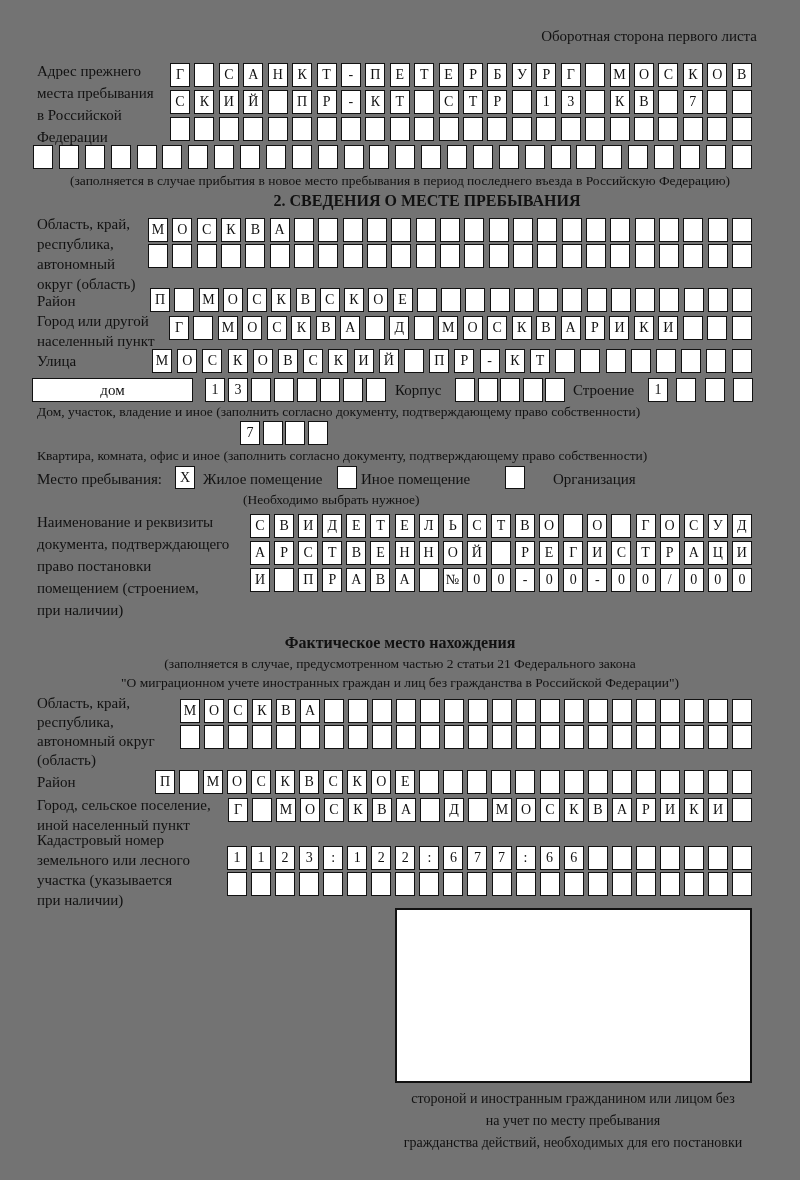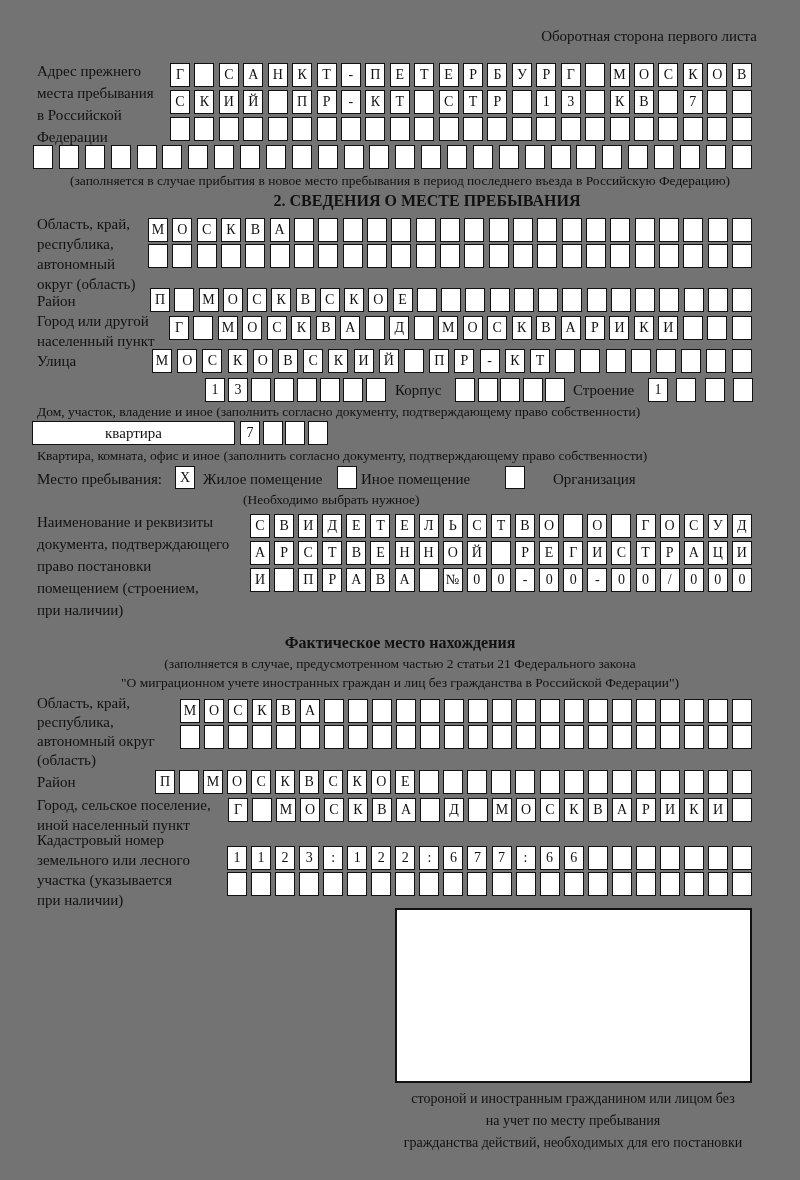--- a/index.html
+++ b/index.html
@@ -296,20 +296,21 @@
       <div class="cell"></div>
       <div class="cell"></div>
       <div class="cell"></div>
       <div class="cell"></div>
       <div class="cell"></div>
       <div class="cell"></div>
       <div class="cell"></div>
       <div class="cell"></div>
     </div>
 
+  <div class="wbox" style="left:32px;top:378px;width:161px;">дом</div>
   <div class="boxrow" style="left:205px;top:378px;width:181px;">
       <div class="cell">1</div>
       <div class="cell">3</div>
       <div class="cell"></div>
       <div class="cell"></div>
       <div class="cell"></div>
       <div class="cell"></div>
       <div class="cell"></div>
       <div class="cell"></div>
     </div>
@@ -323,21 +324,20 @@
     </div>
   <div class="lbl" style="left:573px;top:380px;">Строение</div>
   <div class="boxrow" style="left:648px;top:378px;width:105px;">
       <div class="cell">1</div>
       <div class="cell"></div>
       <div class="cell"></div>
       <div class="cell"></div>
     </div>
   <div class="cap" style="left:37px;top:404px;">Дом, участок, владение и иное (заполнить согласно документу, подтверждающему право собственности)</div>
 
-  <div class="wbox" style="left:32px;top:421px;width:203px;">квартира</div>
   <div class="boxrow" style="left:240px;top:421px;width:88px;">
       <div class="cell">7</div>
       <div class="cell"></div>
       <div class="cell"></div>
       <div class="cell"></div>
     </div>
   <div class="cap" style="left:37px;top:448px;">Квартира, комната, офис и иное (заполнить согласно документу, подтверждающему право собственности)</div>
 
   <div class="lbl" style="left:37px;top:469px;">Место пребывания:</div>
   <div class="chk" style="left:175px;top:466px;">X</div>

